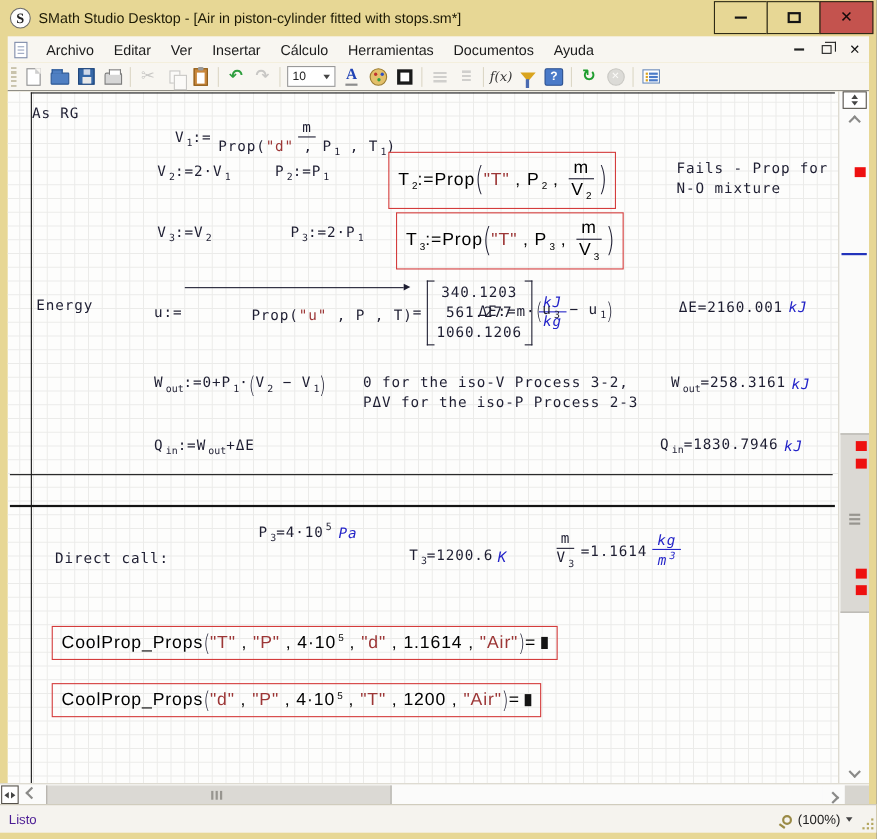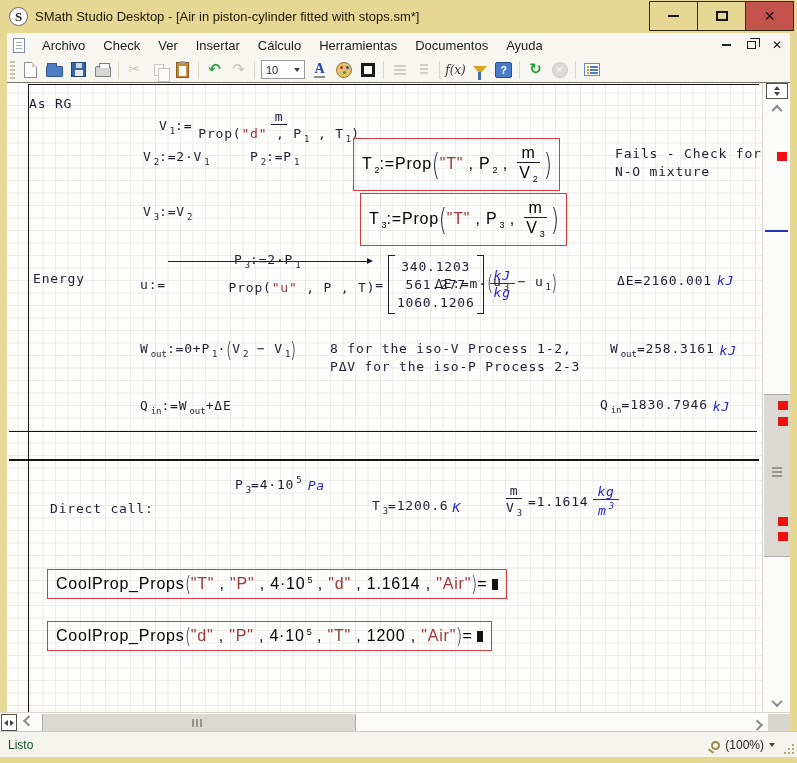--- a/index.html
+++ b/index.html
@@ -158,21 +158,21 @@
   .hsplit { position:absolute; left:1px; top:1px; width:16px; height:17px; background:#fff;
     border:1px solid #55514a; display:flex; align-items:center; justify-content:center; gap:2px; }
   .hthumb { position:absolute; top:1px; height:17px; background:#dbd9d4;
     border-left:1px solid #aeaca6; border-right:1px solid #aeaca6; }
   .hgrip { position:absolute; top:5px; width:2px; height:8px; background:#97958f;
     box-shadow:4px 0 0 #97958f, 8px 0 0 #97958f; }
   .corner { position:absolute; left:768px; top:1px; width:22px; height:18px; background:#d7d5cf; }
   
   #statusbar { position:absolute; top:731px; left:0; width:797px; height:26px;
     background:#f5f3ee; border-top:1px solid #ccc8b9; display:flex; align-items:center; }
-  .status-text { font-size:12px; color:#14532d; margin-left:8px; }
+  .status-text { font-size:12px; color:#4c1d95; margin-left:8px; }
   .zoomctl { position:absolute; right:22px; top:0; height:26px; display:flex; align-items:center; gap:5px; }
   .mag { width:9px; height:9px; border:2px solid #9a8a46; border-radius:50%; position:relative; }
   .mag::after { content:""; position:absolute; left:-5px; top:7px; width:6px; height:2px;
     background:#9a8a46; transform:rotate(35deg); }
   .zoom-text { font-size:12px; color:#222; }
   .grip-dots { position:absolute; right:3px; bottom:3px; width:12px; height:12px; }
   .grip-dots::before { content:""; position:absolute; right:0; bottom:0; width:2px; height:2px;
     background:#b5a75f;
     box-shadow:-4px 0 0 #b5a75f, -8px 0 0 #b5a75f, 0 -4px 0 #b5a75f, -4px -4px 0 #b5a75f, 0 -8px 0 #b5a75f; }
 </style>
@@ -193,21 +193,21 @@
         </div>
       <div class="wbtn close">
           <span class="glyph-x">✕</span>
         </div>
     </div>
   </div>
 
   <div id="menubar">
     <span class="doc-ico"></span>
     <span class="menu-item">Archivo</span>
-    <span class="menu-item">Check</span>
+    <span class="menu-item">Editar</span>
     <span class="menu-item">Ver</span>
     <span class="menu-item">Insertar</span>
     <span class="menu-item">Cálculo</span>
     <span class="menu-item">Herramientas</span>
     <span class="menu-item">Documentos</span>
     <span class="menu-item">Ayuda</span>
     <div class="mdi">
       <span class="mdi-min"></span>
       <span class="mdi-restore"></span>
       <span class="mdi-x">✕</span>
@@ -317,28 +317,28 @@
       <span class="bigp">(</span>
       <span class="run"><span class="str">"T"</span><span> , </span><span>P</span><sub>2</sub><span> , </span></span>
       <span class="frac">
         <span class="fnum"><span>m</span></span>
         <span class="fden"><span>V</span><sub>2</sub></span>
       </span>
       <span class="bigp">)</span>
     </div>
 
     <div class="m twoline" style="left:608px; top:62px;">
-      <span class="run">Fails - Check for</span>
+      <span class="run">Fails - Prop for</span>
       <span class="run">N-O mixture</span>
     </div>
 
     <div class="m" style="left:136px; top:121px;">
       <span class="run"><span>V</span><sub>3</sub><span>:=</span><span>V</span><sub>2</sub></span>
     </div>
-    <div class="m" style="left:227px; top:121px;margin-top:48px;">
+    <div class="m" style="left:257px; top:121px;">
       <span class="run"><span>P</span><sub>3</sub><span>:=</span><span>2</span><span>·</span><span>P</span><sub>1</sub></span>
     </div>
 
     <div class="rbox" style="left:353px; top:110px;justify-content:center;">
       <span class="run"><span>T</span><sub>3</sub><span>:=</span><span>Prop</span></span>
       <span class="bigp">(</span>
       <span class="run"><span class="str">"T"</span><span> , </span><span>P</span><sub>3</sub><span> , </span></span>
       <span class="frac">
         <span class="fnum"><span>m</span></span>
         <span class="fden"><span>V</span><sub>3</sub></span>
@@ -380,21 +380,21 @@
     </div>
 
     <div class="m" style="left:133px; top:258px;">
       <span class="run"><span>W</span><sub>out</sub><span>:=</span><span>0</span><span>+</span><span>P</span><sub>1</sub><span>·</span></span>
       <span class="midp">(</span>
       <span class="run"><span>V</span><sub>2</sub><span> − </span><span>V</span><sub>1</sub></span>
       <span class="midp">)</span>
     </div>
 
     <div class="m twoline" style="left:323px; top:257px;">
-      <span class="run">8 for the iso-V Process 1-2,</span>
+      <span class="run">0 for the iso-V Process 3-2,</span>
       <span class="run">PΔV for the iso-P Process 2-3</span>
     </div>
 
     <div class="m" style="left:603px; top:258px;">
       <span class="run"><span>W</span><sub>out</sub><span>=</span><span>258.3161</span></span>
       <span class="blue run" style="margin-left:5px">kJ</span>
     </div>
 
     <div class="m" style="left:133px; top:315px;">
       <span class="run"><span>Q</span><sub>in</sub><span>:=</span><span>W</span><sub>out</sub><span>+</span><span>ΔE</span></span>

